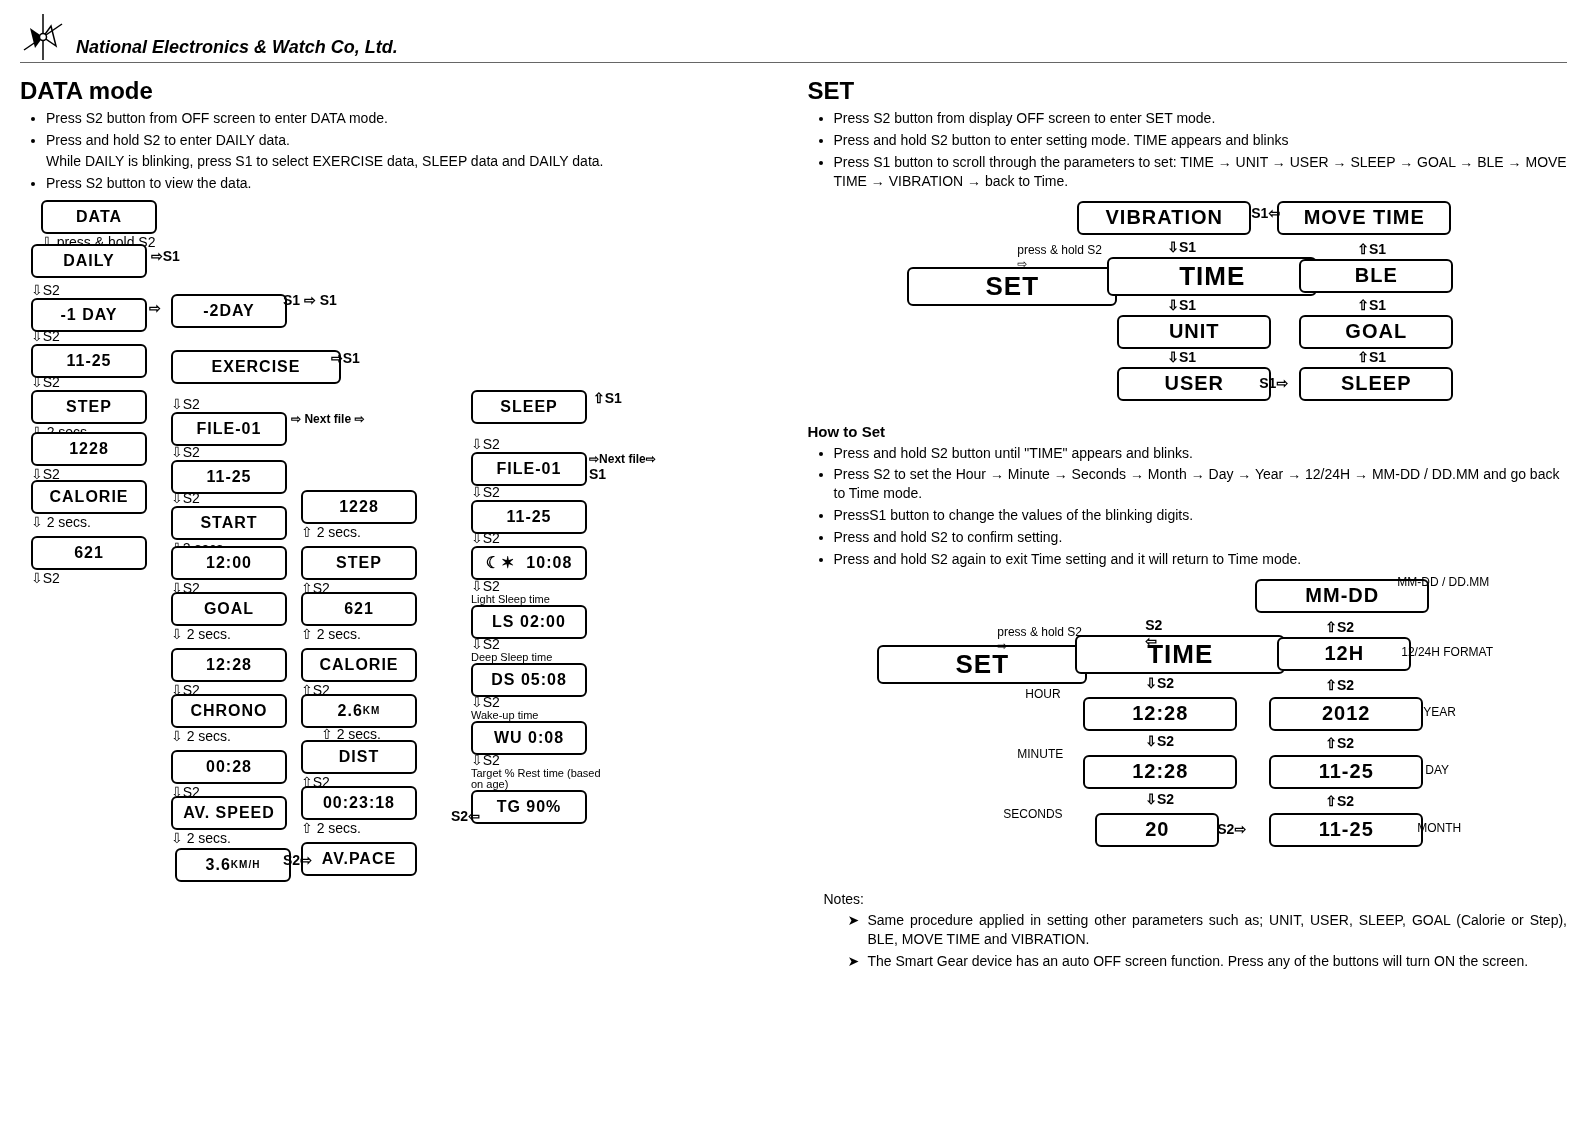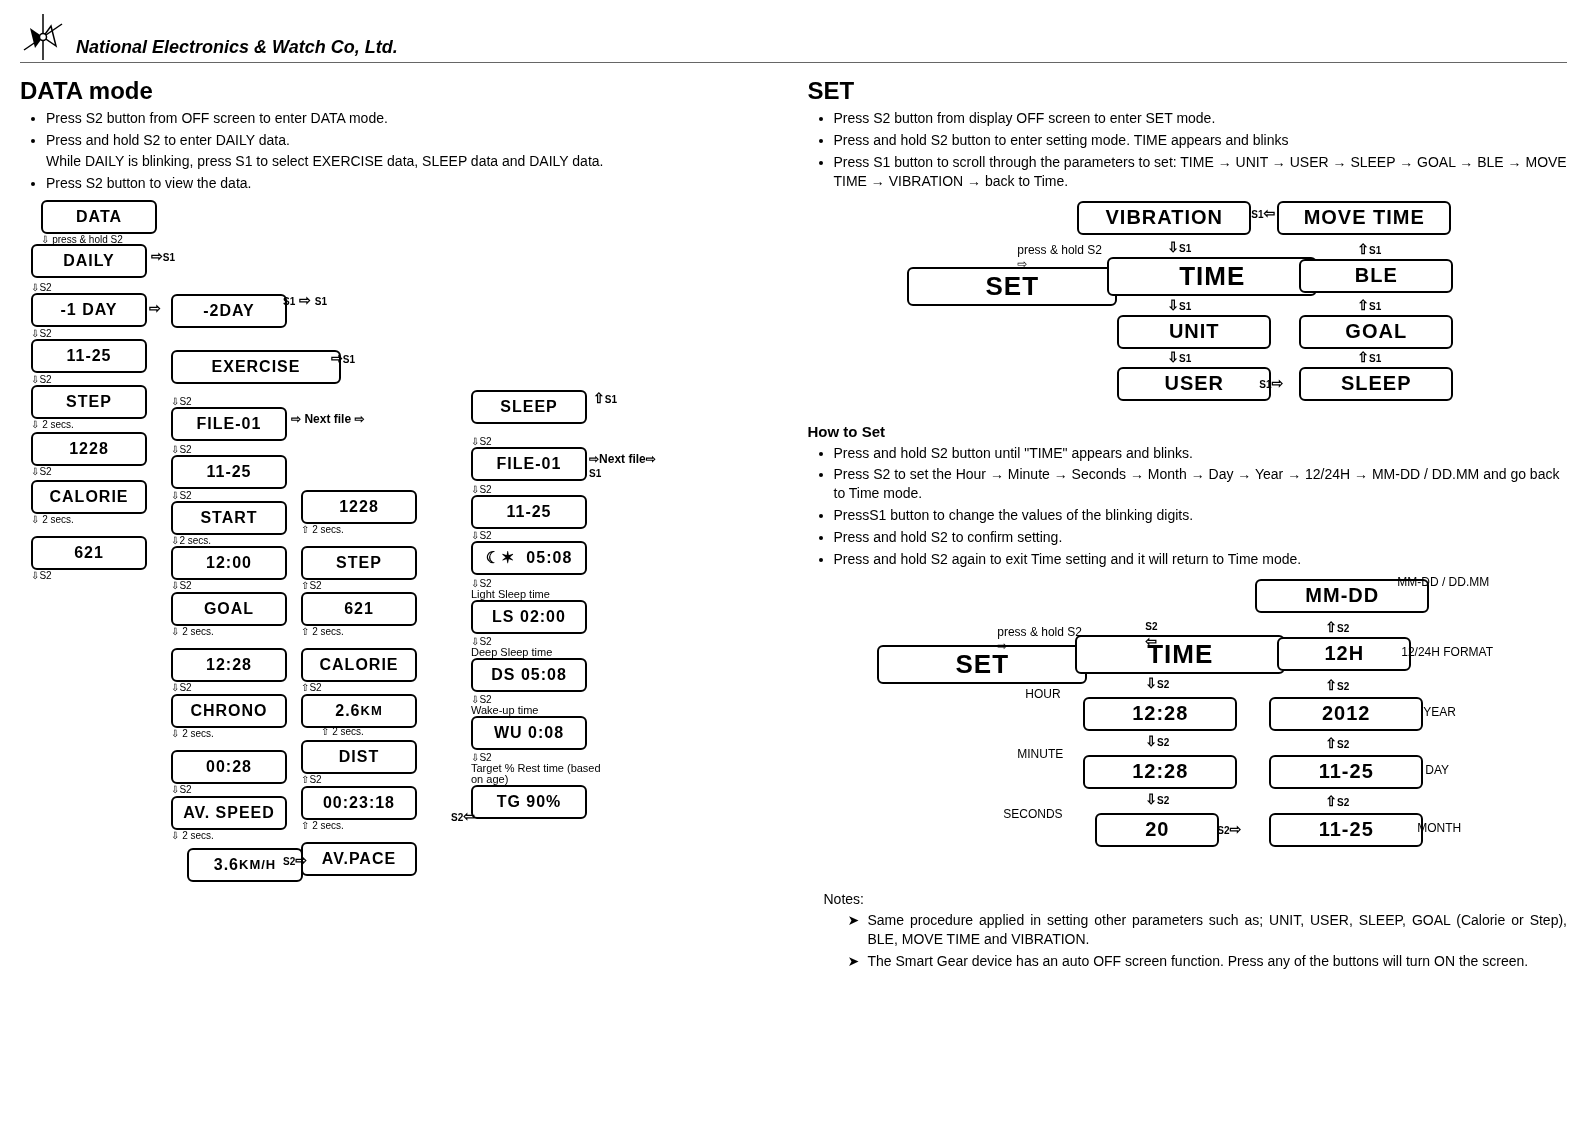--- a/index.html
+++ b/index.html
@@ -106,21 +106,21 @@
   .lcd.sm    { font-size: 16px; min-width: 96px; padding: 2px 8px; }
   .lcd.wide  { min-width: 150px; }
 
   .sublabel {
     font-size: 11px;
     font-family: Arial, sans-serif;
     font-weight: normal;
     letter-spacing: 0;
     line-height: 1;
   }
-  .tiny { font-size: 10px; color:#000; }
+  .tiny { font-size: 14px; color:#000; }
   .ann  { font-size: 12px; white-space: nowrap; }
 
   
   .diagram1 {
     position: relative;
     width: 650px;
     height: 650px;
     margin-left: 10px;
     border: 1px solid transparent;
   }
@@ -139,21 +139,21 @@
   .diagram3 {
     position: relative;
     width: 620px;
     height: 310px;
     margin: 4px auto 4px auto;
   }
   .diagram3 .node, .diagram3 .note, .diagram3 .arrpos { position:absolute; }
 
   .arrpos { position:absolute; font-weight:bold; }
 
-  .unit-sub { font-size: 13px; font-weight:bold; }
+  .unit-sub { font-size: 10px; font-weight:bold; }
 
 </style>
 </head>
 <body>
 
 <div class="header-bar">
   <div class="logo">
     <svg viewBox="0 0 46 46" width="46" height="46">
       <line x1="23" y1="0" x2="23" y2="46" stroke="#000" stroke-width="1.5"></line>
       <line x1="4" y1="36" x2="42" y2="10" stroke="#000" stroke-width="1.5"></line>
@@ -258,21 +258,21 @@
           <span class="tiny">⇩ <span>2 secs.</span></span>
         </div>
       <div class="node" style="left:140px; top:550px;">
           <span class="lcd sm">00:28</span>
           <span class="tiny">⇩S2</span>
         </div>
       <div class="node" style="left:140px; top:596px;">
           <span class="lcd sm">AV. SPEED</span>
           <span class="tiny">⇩ <span>2 secs.</span></span>
         </div>
-      <div class="node" style="left:156px; top:648px; flex-direction:row; align-items:flex-end; gap:0;">
+      <div class="node" style="left:144px; top:648px; flex-direction:row; align-items:flex-end; gap:0;">
         <span class="lcd sm">
           <span>3.6</span>
             <span class="unit-sub">KM/H</span>
         </span>
       </div>
 
       <div class="node" style="left:270px; top:290px;">
           <span class="lcd sm">1228</span>
           <span class="tiny">⇧ <span>2 secs.</span></span>
         </div>
@@ -316,21 +316,21 @@
           <span class="tiny">⇩S2</span>
           <span class="lcd sm">FILE-01</span>
         </div>
       <div class="arrpos ann" style="left:558px; top:252px;">⇨<span>Next file</span>⇨<br><span class="tiny">S1</span></div>
       <div class="node" style="left:440px; top:284px;">
           <span class="tiny">⇩S2</span>
           <span class="lcd sm">11-25</span>
         </div>
       <div class="node" style="left:440px; top:330px;">
           <span class="tiny">⇩S2</span>
-        <span class="lcd sm">☾✶ &nbsp;<span>05:08</span></span>
+        <span class="lcd sm">☾✶ &nbsp;<span>10:08</span></span>
       </div>
       <div class="node" style="left:440px; top:378px;">
         <span class="tiny">⇩S2</span>
         <span class="sublabel">Light Sleep time</span>
         <span class="lcd sm">LS  02:00</span>
       </div>
       <div class="node" style="left:440px; top:436px;">
         <span class="tiny">⇩S2</span>
         <span class="sublabel">Deep Sleep time</span>
         <span class="lcd sm">DS  05:08</span>

